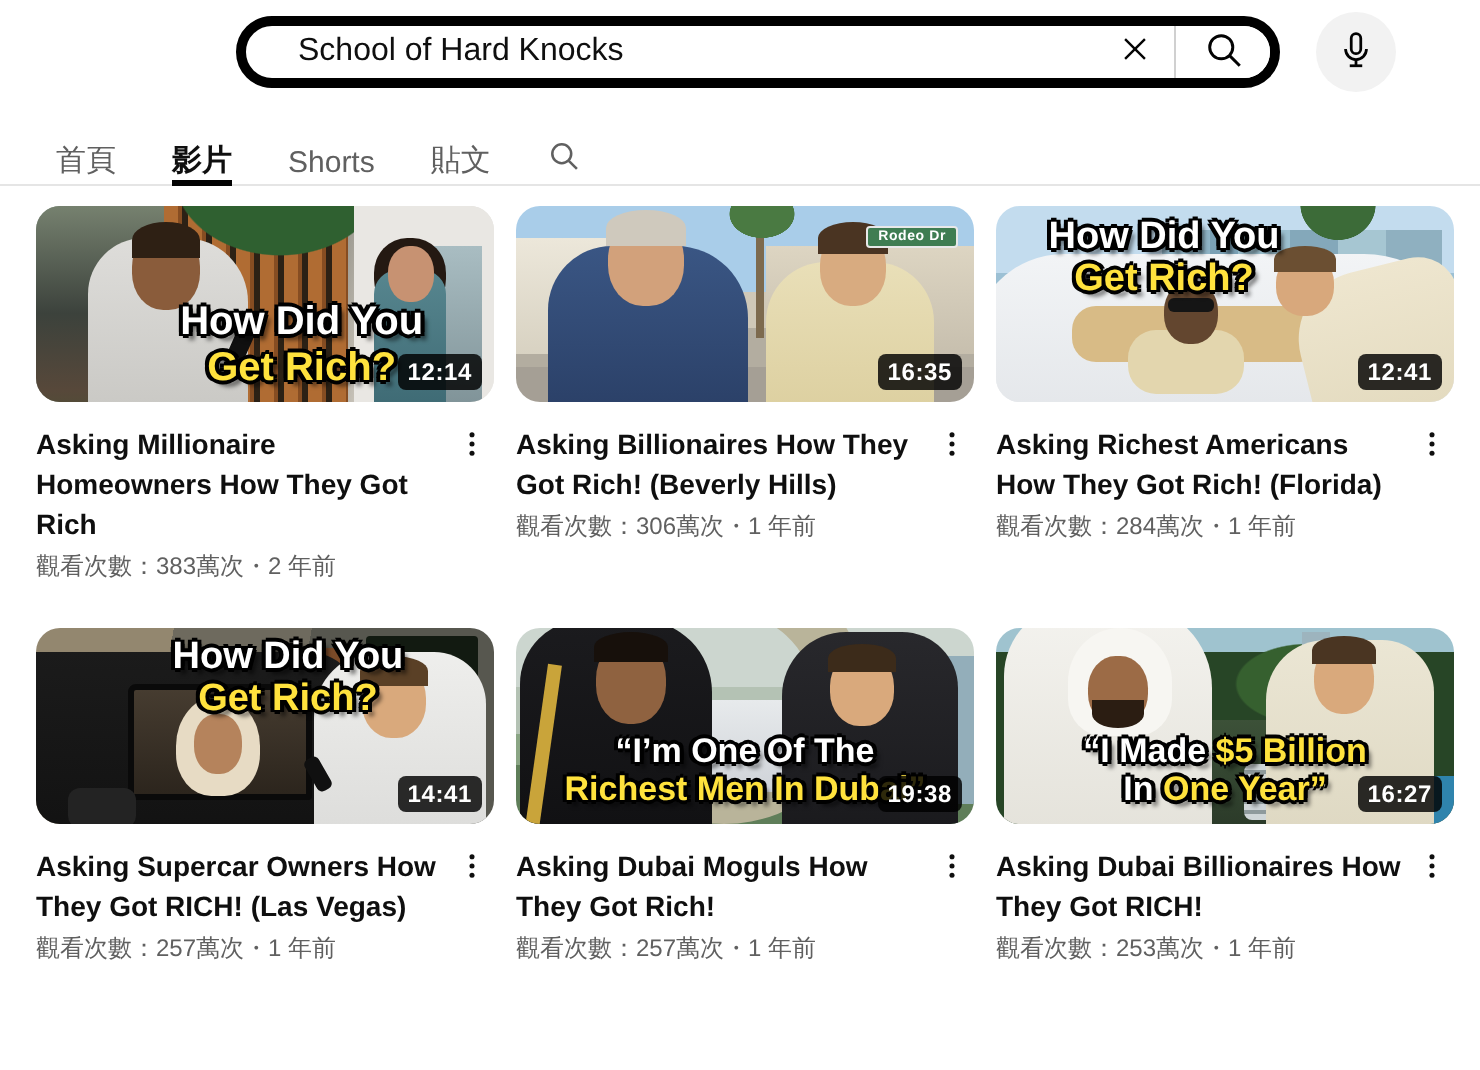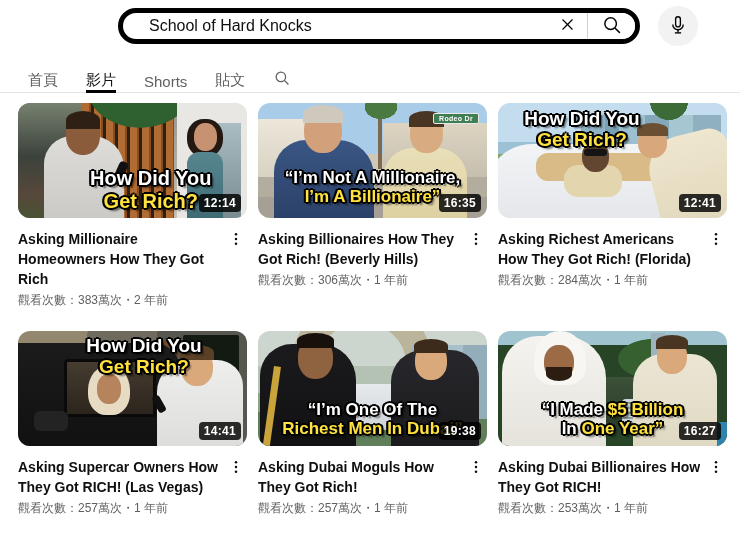--- a/index.html
+++ b/index.html
@@ -45,32 +45,32 @@
     height:41px; padding-left:28px;
     border-bottom:1px solid #e5e5e5;
   }
   .tab {
     display:flex; align-items:center;
     font-size:15px; font-weight:500; color:#606060;
     background:none; border:none; cursor:pointer;
     border-bottom:3px solid transparent; margin-bottom:-1px;
     font-family:"Liberation Sans", sans-serif;
   }
-  .tab.active { color:#0f0f0f; font-weight:400; border-bottom-color:#030303; }
+  .tab.active { color:#0f0f0f; font-weight:700; border-bottom-color:#030303; }
   .tab-search { display:flex; align-items:center; background:none; border:none; cursor:pointer; margin-bottom:2px; }
 
   
   .grid {
     display:grid; grid-template-columns:repeat(3,229px);
     column-gap:11px; row-gap:22px;
     padding:10px 0 0 18px;
   }
   .card { width:229px; }
   .thumb {
-    position:relative; width:229px; height:115px;
+    position:relative; width:229px; height:98px;
     border-radius:12px; overflow:hidden; cursor:pointer; background:#888;
   }
   .info { display:flex; margin-top:11px; }
   .title {
     flex:1; font-size:14px; line-height:20px; font-weight:700; color:#0f0f0f;
     cursor:pointer;
   }
   .menu {
     width:22px; height:22px; background:none; border:none; cursor:pointer;
     display:flex; align-items:flex-start; justify-content:center; padding-top:1px;
@@ -288,24 +288,20 @@
       <div class="abs t2-bldg-r"></div>
       <div class="abs t2-trunk"></div>
       <div class="abs t2-fronds"></div>
       <div class="street-sign">Rodeo Dr</div>
       <div class="abs t2-man1"></div>
       <div class="abs t2-man1-head"></div>
       <div class="abs t2-man1-hair"></div>
       <div class="abs t2-man2"></div>
       <div class="abs t2-man2-head"></div>
       <div class="abs t2-man2-hair"></div>
-      <div class="ov ov-t2">
-        <div class="ov-line ov-white">“I’m Not A Millionaire,</div>
-        <div class="ov-line ov-yellow">I’m A Billionaire”</div>
-      </div>
       <span class="badge">16:35</span>
     </div>
     <div class="info">
       <h3 class="title">Asking Billionaires How They Got Rich! (Beverly Hills)</h3>
       <button class="menu">
         <span>
           <svg width="16" height="18" viewBox="0 0 24 24">
               <circle cx="12" cy="5" r="1.9" fill="#0f0f0f"></circle>
               <circle cx="12" cy="12" r="1.9" fill="#0f0f0f"></circle>
               <circle cx="12" cy="19" r="1.9" fill="#0f0f0f"></circle>

